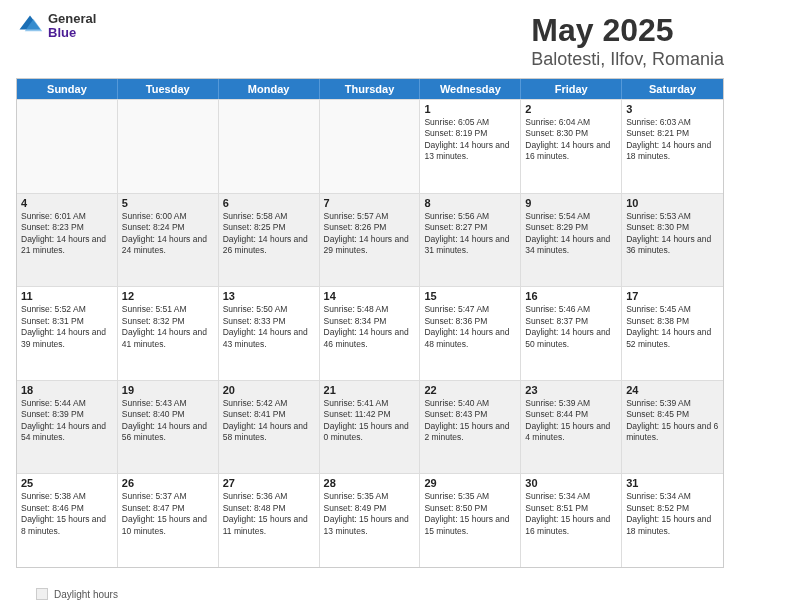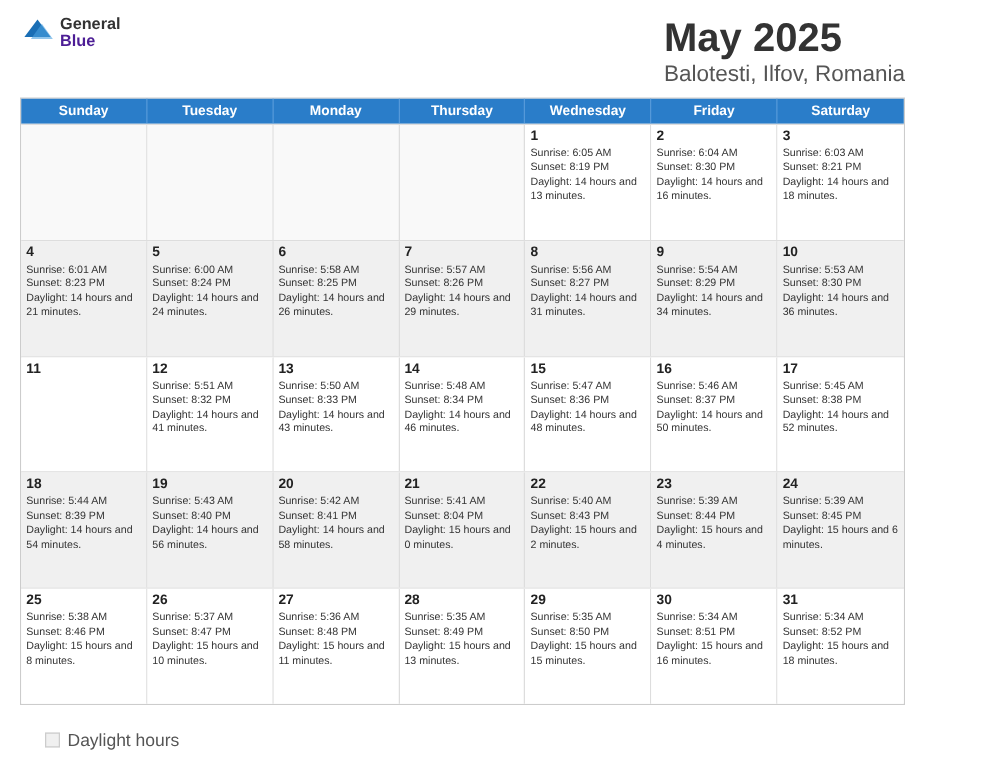--- a/index.html
+++ b/index.html
@@ -102,21 +102,21 @@
       margin-bottom: 2px;
       color: #222;
     }
     .day-info {
       font-size: 8.5px;
       line-height: 1.35;
       color: #333;
     }
     .footer-note {
       margin-top: 20px;
-      font-size: 14px;
+      font-size: 10px;
       color: #555;
       display: flex;
       align-items: center;
       gap: 6px;
       padding-left: 20px;
     }
     .footer-box {
       width: 12px;
       height: 12px;
       background: #f0f0f0;
@@ -229,20 +229,24 @@
             <div class="day-num">10</div>
             <div class="day-info">Sunrise: 5:53 AM
 Sunset: 8:30 PM
 Daylight: 14 hours
 and 36 minutes.</div>
           </div>
         </div>
         <div class="cal-row">
           <div class="cal-cell">
             <div class="day-num">11</div>
+            <div class="day-info">Sunrise: 5:52 AM
+Sunset: 8:31 PM
+Daylight: 14 hours
+and 39 minutes.</div>
           </div>
           <div class="cal-cell">
             <div class="day-num">12</div>
             <div class="day-info">Sunrise: 5:51 AM
 Sunset: 8:32 PM
 Daylight: 14 hours
 and 41 minutes.</div>
           </div>
           <div class="cal-cell">
             <div class="day-num">13</div>
@@ -298,21 +302,21 @@
           <div class="cal-cell alt-row">
             <div class="day-num">20</div>
             <div class="day-info">Sunrise: 5:42 AM
 Sunset: 8:41 PM
 Daylight: 14 hours
 and 58 minutes.</div>
           </div>
           <div class="cal-cell alt-row">
             <div class="day-num">21</div>
             <div class="day-info">Sunrise: 5:41 AM
-Sunset: 8:04 PM
+Sunset: 11:42 PM
 Daylight: 15 hours
 and 0 minutes.</div>
           </div>
           <div class="cal-cell alt-row">
             <div class="day-num">22</div>
             <div class="day-info">Sunrise: 5:40 AM
 Sunset: 8:43 PM
 Daylight: 15 hours
 and 2 minutes.</div>
           </div>

